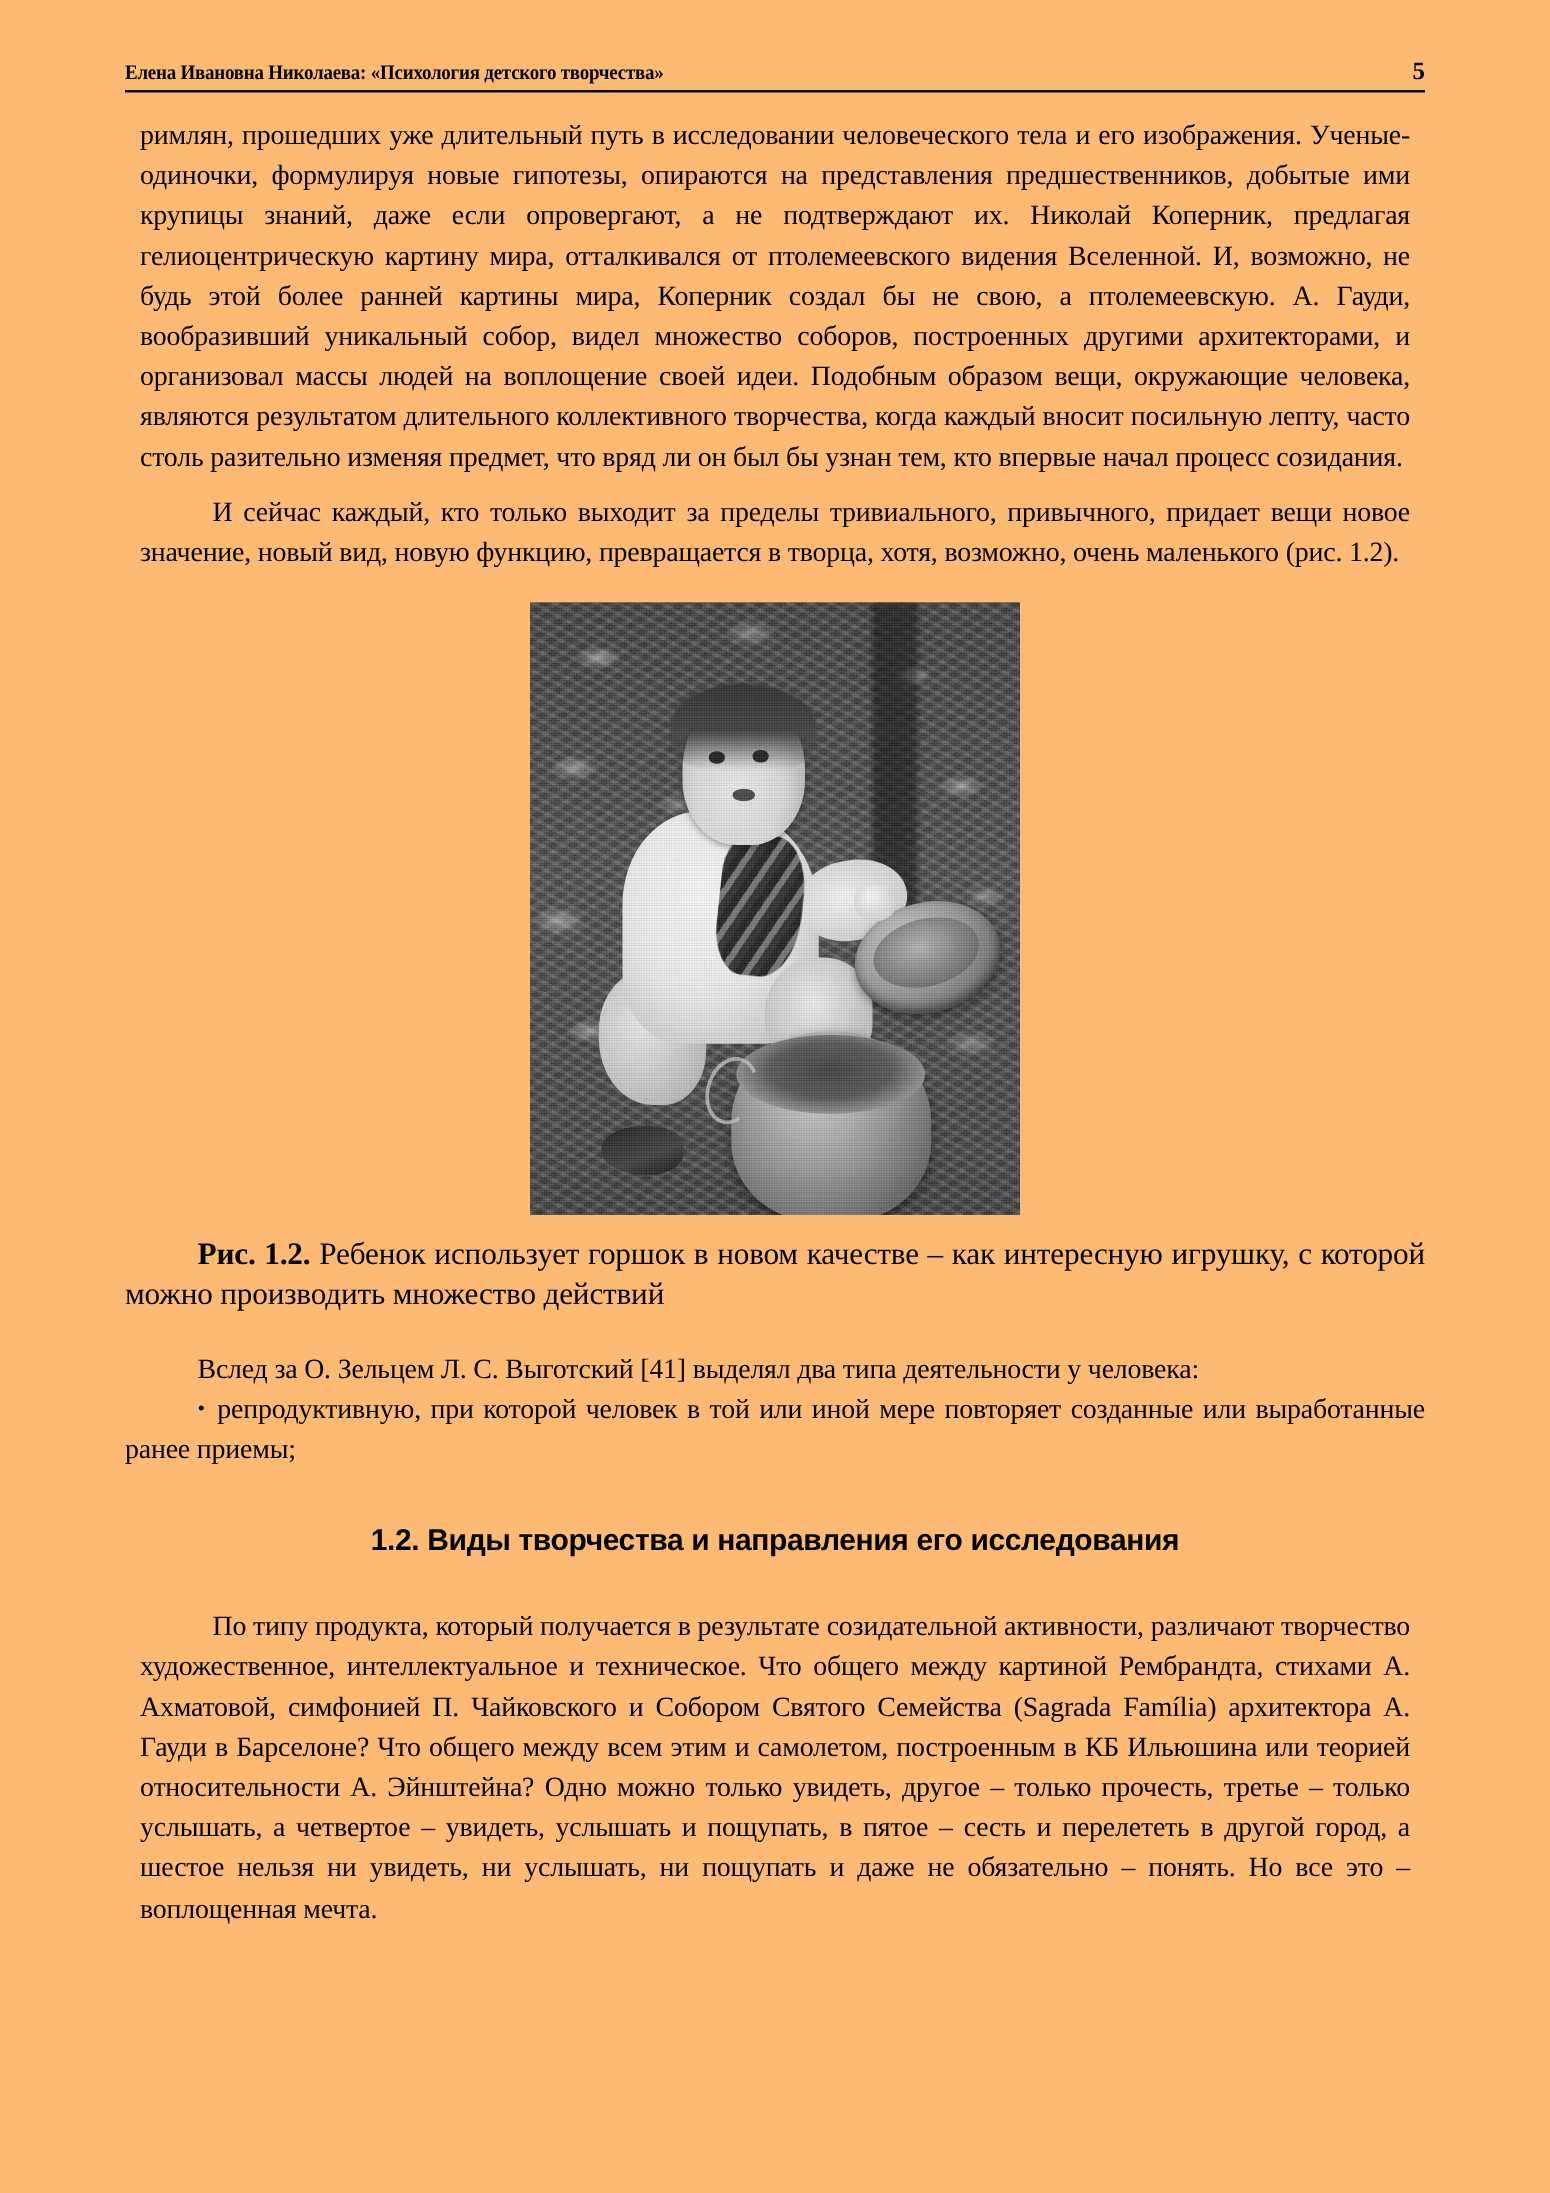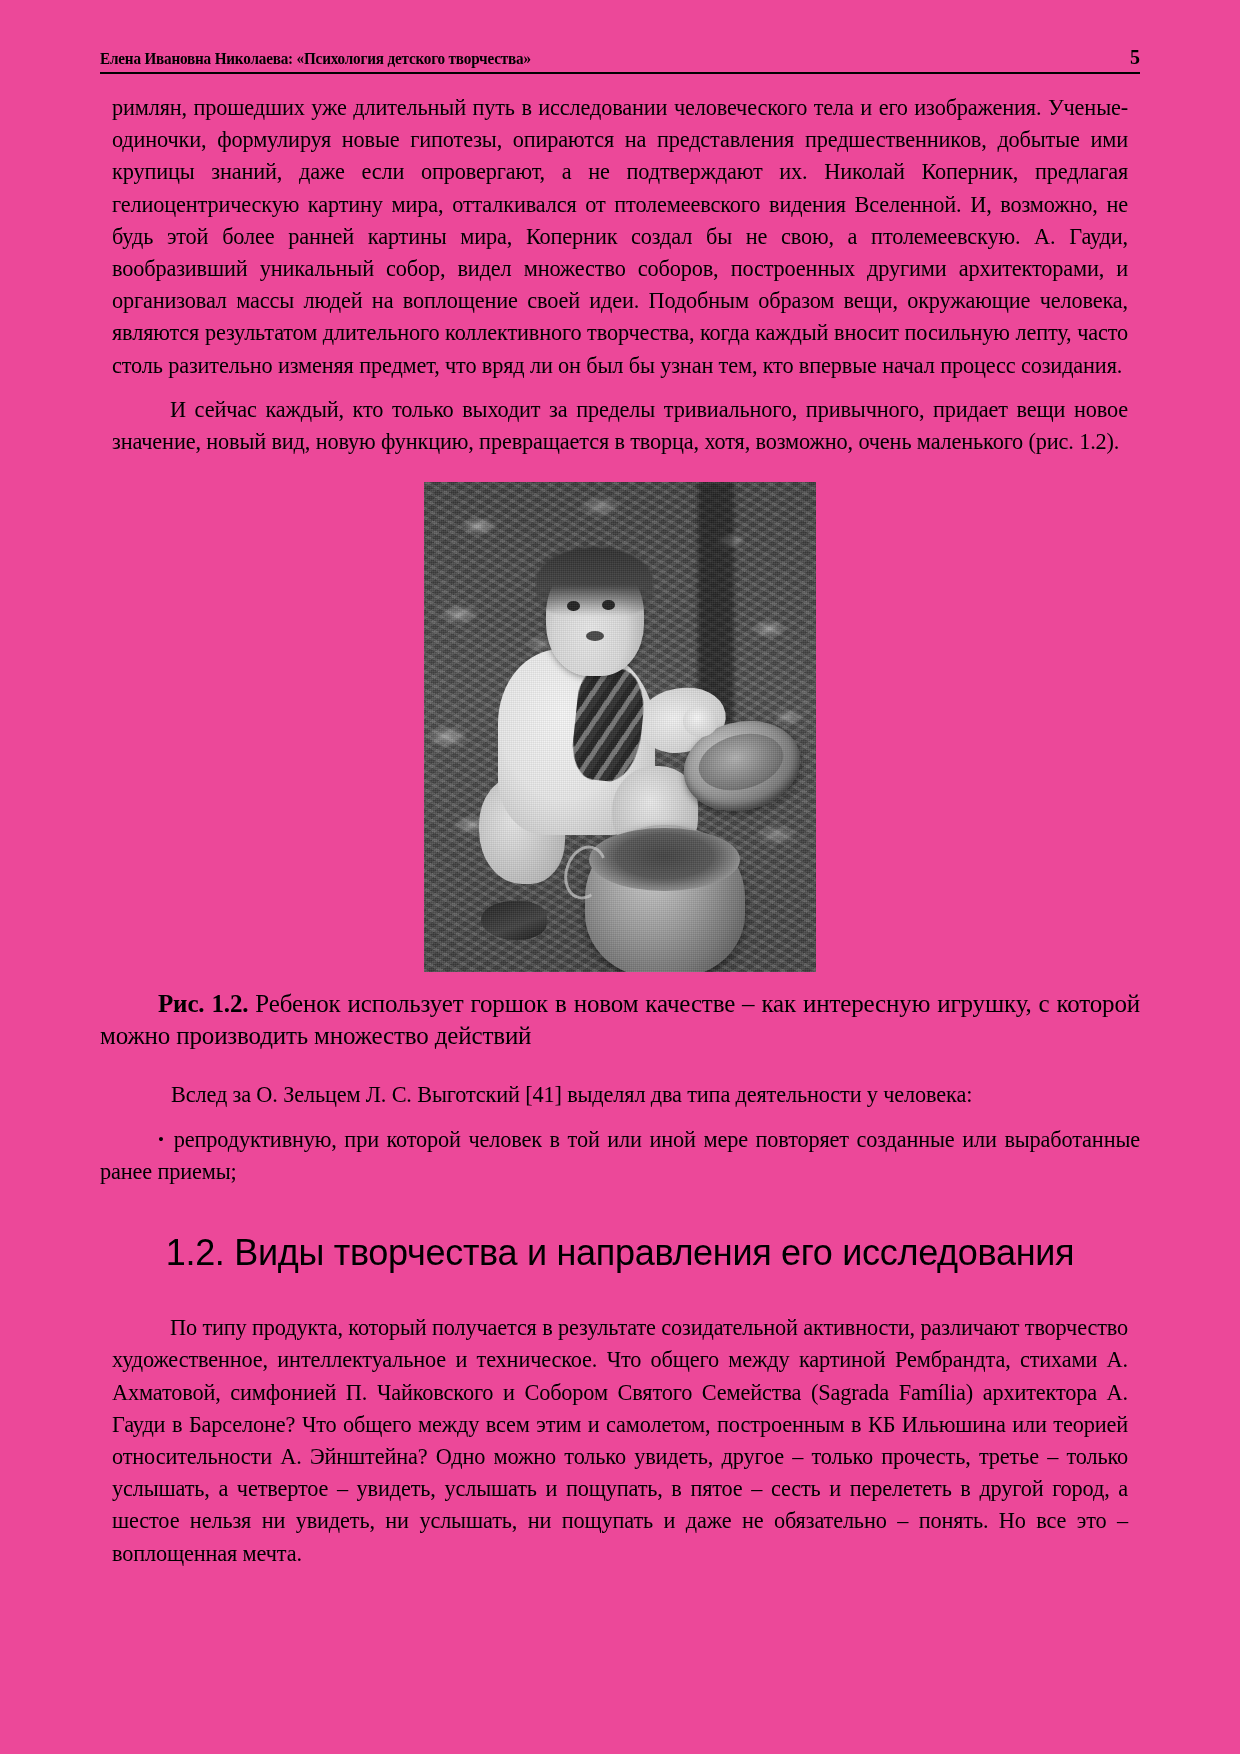--- a/index.html
+++ b/index.html
@@ -5,21 +5,21 @@
 <style>
   html, body {
     margin: 0;
     padding: 0;
     background: #ffffff;
   }
   .page {
     position: relative;
     width: 1240px;
     height: 1754px;
-    background: #ec4899;
+    background: #fdba74;
     margin: 0 auto;
     overflow: hidden;
     font-family: "Liberation Serif", "DejaVu Serif", serif;
     color: #000000;
   }
   .content {
     position: absolute;
     left: 100px;
     top: 46px;
     width: 1040px;
@@ -256,21 +256,21 @@
   }
   .caption .figlabel {
     font-weight: bold;
   }
 
   
   .list-block {
     margin-top: 26px;
   }
   p.lead {
-    margin: 13px;
+    margin: 0;
     text-indent: 58px;
     font-size: 22.3px;
     line-height: 32.2px;
     letter-spacing: -0.15px;
     text-align: left;
   }
   p.bullet {
     margin: 0;
     font-size: 22.3px;
     line-height: 32.2px;
@@ -282,22 +282,22 @@
     font-size: 17px;
     vertical-align: 2px;
     padding-right: 10px;
   }
 
   
   h2.section-heading {
     margin: 44px 0 0 0;
     text-align: center;
     font-family: "Liberation Sans", "DejaVu Sans", sans-serif;
-    font-weight: normal;
-    font-size: 36px;
+    font-weight: bold;
+    font-size: 24px;
     letter-spacing: -0.3px;
   }
 
   .final-block {
     margin-top: 38px;
   }
 </style>
 </head>
 <body>
 

